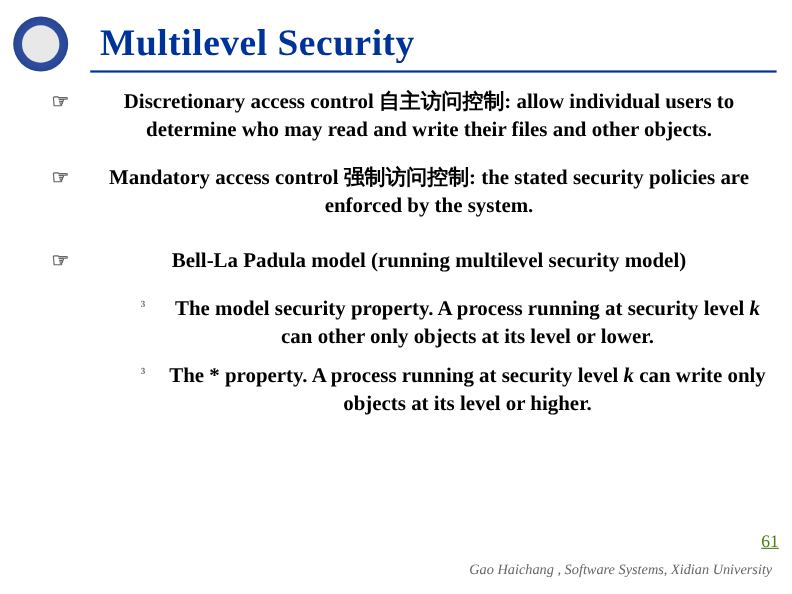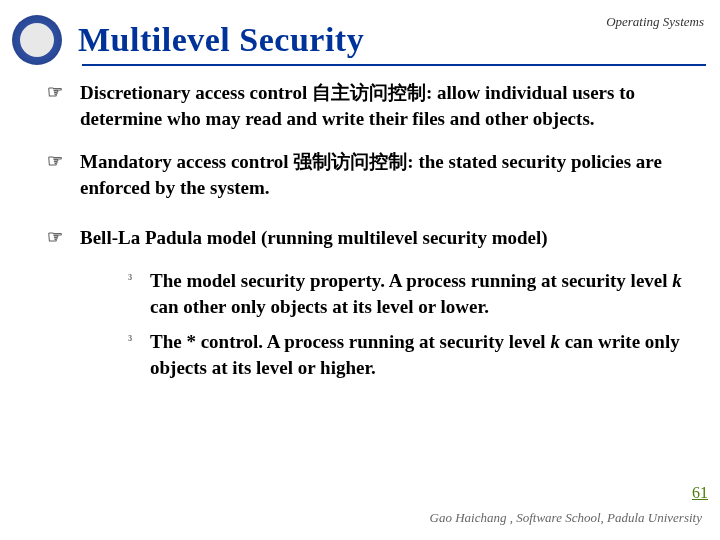--- a/index.html
+++ b/index.html
@@ -1,42 +1,41 @@
 <!DOCTYPE html>
 <html><head>
 <meta charset="utf-8">
 <style>
   *{margin:0;padding:0;box-sizing:border-box;}
   body{width:720px;height:540px;background:#fff;font-family:"Times New Roman",serif;position:relative;overflow:hidden;}
   .header{display:flex;align-items:center;padding:10px 0 0 12px;height:70px;position:relative;}
   .logo{width:50px;height:50px;border-radius:50%;background:radial-gradient(circle,#3a5bad 0%,#2b4a9a 60%,#1c336e 100%);display:flex;align-items:center;justify-content:center;position:relative;flex:0 0 auto;}
   .logo::after{content:"";position:absolute;width:34px;height:34px;border-radius:50%;background:#e8e8e8;}
-  .title{color:#003399;font-size:34px;font-weight:bold;margin-left:16px;letter-spacing:0.5px;}
+  .title{color:#003399;font-size:34px;font-weight:bold;margin-left:29px;letter-spacing:0.5px;}
   .course{position:absolute;top:14px;right:16px;font-style:italic;font-size:13px;color:#333;}
   .rule{position:absolute;left:82px;right:14px;top:64px;border-top:2px solid #003399;}
   .content{position:absolute;top:80px;left:30px;right:20px;}
   .pt{display:flex;margin-bottom:18px;font-size:19px;line-height:1.35;font-weight:bold;}
   .pt.gap{margin-top:24px;}
   .bullet{width:50px;flex:0 0 50px;text-align:center;font-size:18px;color:#666;}
-  .txt{flex:1;}
+  .txt{flex:1;text-align:center;}
   .sub{margin-left:80px;}
   .spt{display:flex;margin-bottom:10px;font-size:19px;line-height:1.35;font-weight:bold;}
   .sbullet{width:40px;flex:0 0 40px;text-align:center;color:#777;font-size:14px;padding-top:3px;}
   .k{font-style:italic;}
   .footer{position:absolute;bottom:14px;right:18px;font-size:13px;font-style:italic;color:#666;}
   .pagenum{position:absolute;bottom:24px;right:-6px;font-size:16px;color:#4d7c0f;font-style:normal;padding-left:20px;text-decoration:underline;}
   .footer-inner{display:flex;align-items:baseline;gap:22px;}
 </style>
 </head>
 <body>
 
 <div class="header">
   <div class="logo"></div>
   <div class="title">Multilevel Security</div>
-  <div class="course">Operating Systems</div>
 </div>
 <div class="rule"></div>
 
 <div class="content">
 
   <div class="pt">
     <div class="bullet">☞</div>
     <div class="txt">Discretionary access control 自主访问控制: allow individual users to determine who may read and write their files and other objects.</div>
   </div>
 
@@ -50,24 +49,24 @@
     <div class="txt">Bell-La Padula model (running multilevel security model)</div>
   </div>
 
   <div class="sub">
     <div class="spt">
       <div class="sbullet">³</div>
       <div class="txt"><span>The model security property. A process running at security level </span><span class="k">k</span><span> can other only objects at its level or lower.</span></div>
     </div>
     <div class="spt">
       <div class="sbullet">³</div>
-      <div class="txt"><span>The * control. A process running at security level </span><span class="k">k</span><span> can write only objects at its level or higher.</span></div>
+      <div class="txt"><span>The * property. A process running at security level </span><span class="k">k</span><span> can write only objects at its level or higher.</span></div>
     </div>
   </div>
 
 </div>
 
 <div class="footer">
   <div class="footer-inner">
-    <span>Gao Haichang , Software School, Padula University</span>
+    <span>Gao Haichang , Software Systems, Xidian University</span>
     <span class="pagenum">61</span>
   </div>
 </div>
 
 </body></html>

